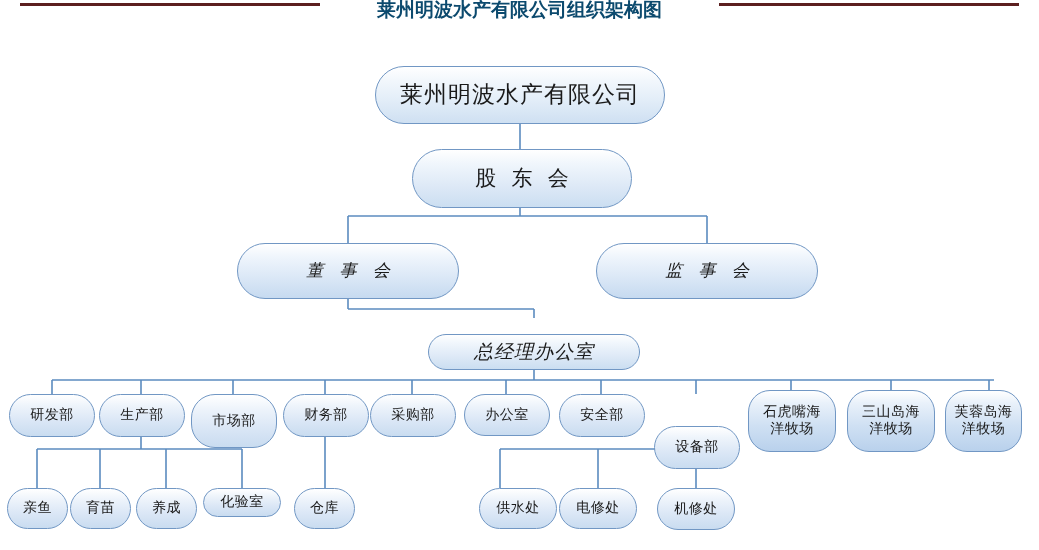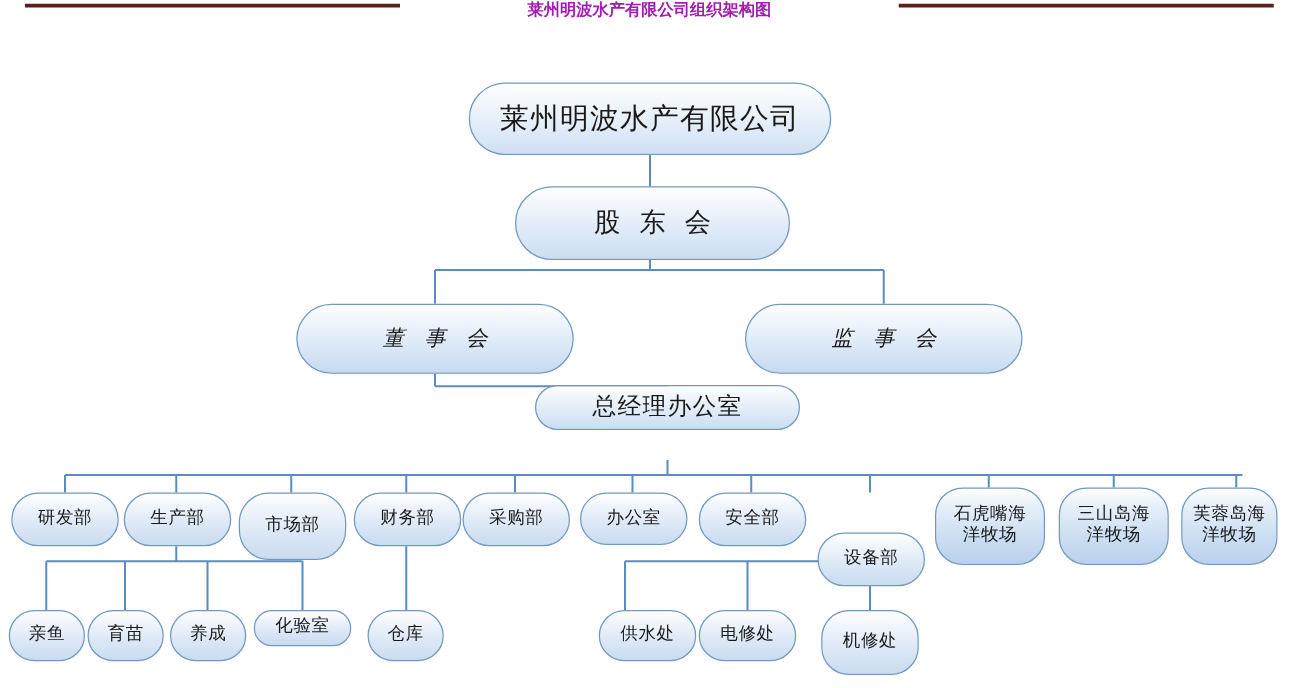--- a/index.html
+++ b/index.html
@@ -33,22 +33,22 @@
   .rule.right { left: 719px; width: 300px; }
 
   .chart-title {
     position: absolute;
     top: 0px;
     left: 0;
     width: 1039px;
     text-align: center;
     font-family: "DejaVu Sans", "Liberation Sans", sans-serif;
     font-weight: bold;
-    font-size: 13px;
-    color: #a21caf;
+    font-size: 19px;
+    color: #0c4a6e;
     line-height: 18px;
     letter-spacing: 0px;
   }
 
   
   #connectors {
     position: absolute;
     left: 0; top: 0;
     width: 1039px;
     height: 550px;
@@ -176,21 +176,21 @@
   </svg>
 
   <div class="node root" style="left:375px; top:66px; width:290px; height:58px;">莱州明波水产有限公司</div>
 
   <div class="node l2" style="left:412px; top:149px; width:220px; height:59px;">股 东 会</div>
 
   <div class="node l3" style="left:237px; top:243px; width:222px; height:56px;">董 事 会</div>
 
   <div class="node l3" style="left:596px; top:243px; width:222px; height:56px;">监 事 会</div>
 
-  <div class="node l4" style="left:428px; top:308px; width:212px; height:36px;">总经理办公室</div>
+  <div class="node l4" style="left:428px; top:334px; width:212px; height:36px;font-style:italic;">总经理办公室</div>
 
   <div class="node dept" style="left:9px; top:394px; width:86px; height:43px;">研发部</div>
 
   <div class="node dept" style="left:99px; top:394px; width:86px; height:43px;">生产部</div>
 
   <div class="node dept" style="left:191px; top:394px; width:86px; height:54px;">市场部</div>
 
   <div class="node dept" style="left:283px; top:394px; width:86px; height:43px;">财务部</div>
 
   <div class="node dept" style="left:370px; top:394px; width:86px; height:43px;">采购部</div>
@@ -217,15 +217,15 @@
   <div class="node sub" style="left:136px; top:488px; width:61px; height:41px;">养成</div>
 
   <div class="node sub" style="left:203px; top:488px; width:78px; height:29px;">化验室</div>
 
   <div class="node sub" style="left:294px; top:488px; width:61px; height:41px;">仓库</div>
 
   <div class="node sub" style="left:479px; top:488px; width:78px; height:41px;">供水处</div>
 
   <div class="node sub" style="left:559px; top:488px; width:78px; height:41px;">电修处</div>
 
-  <div class="node sub" style="left:657px; top:488px; width:78px; height:52px;">机修处</div>
+  <div class="node sub" style="left:657px; top:488px; width:78px; height:42px;">机修处</div>
 
 </div>
 
 </body></html>

